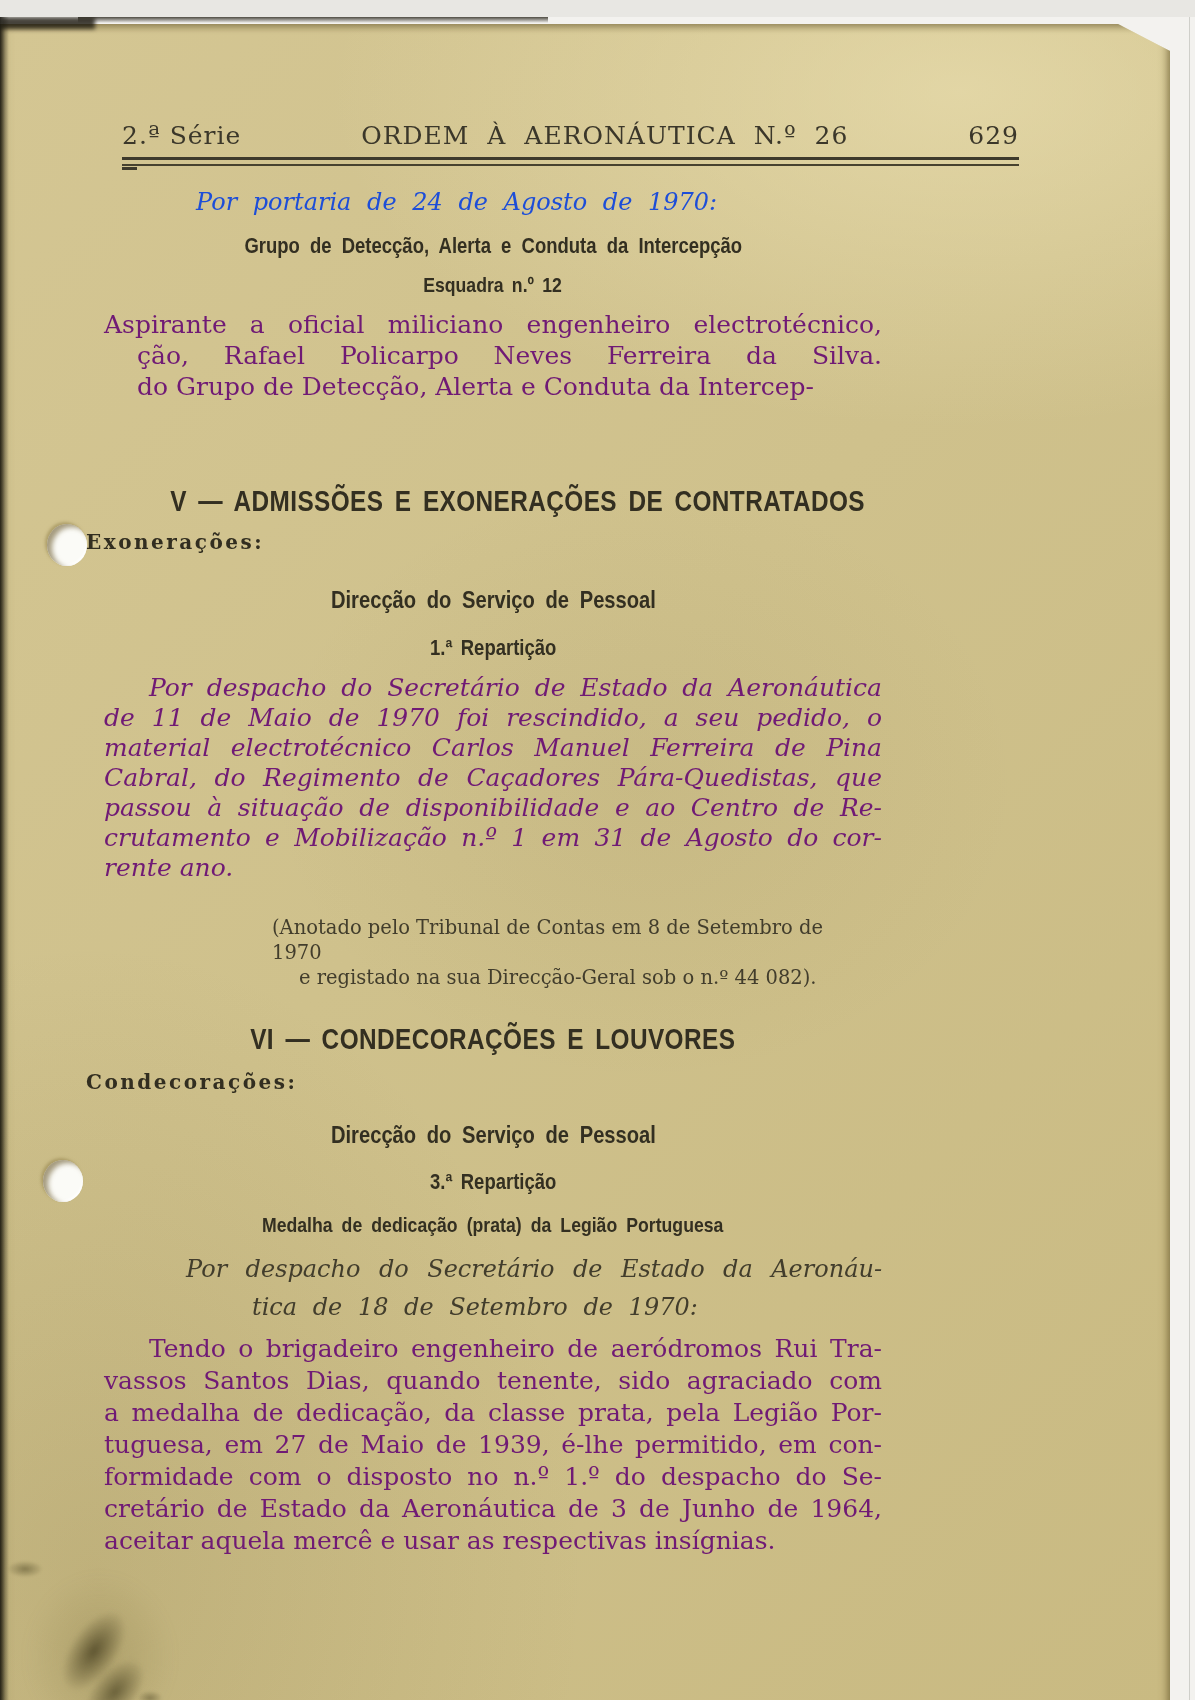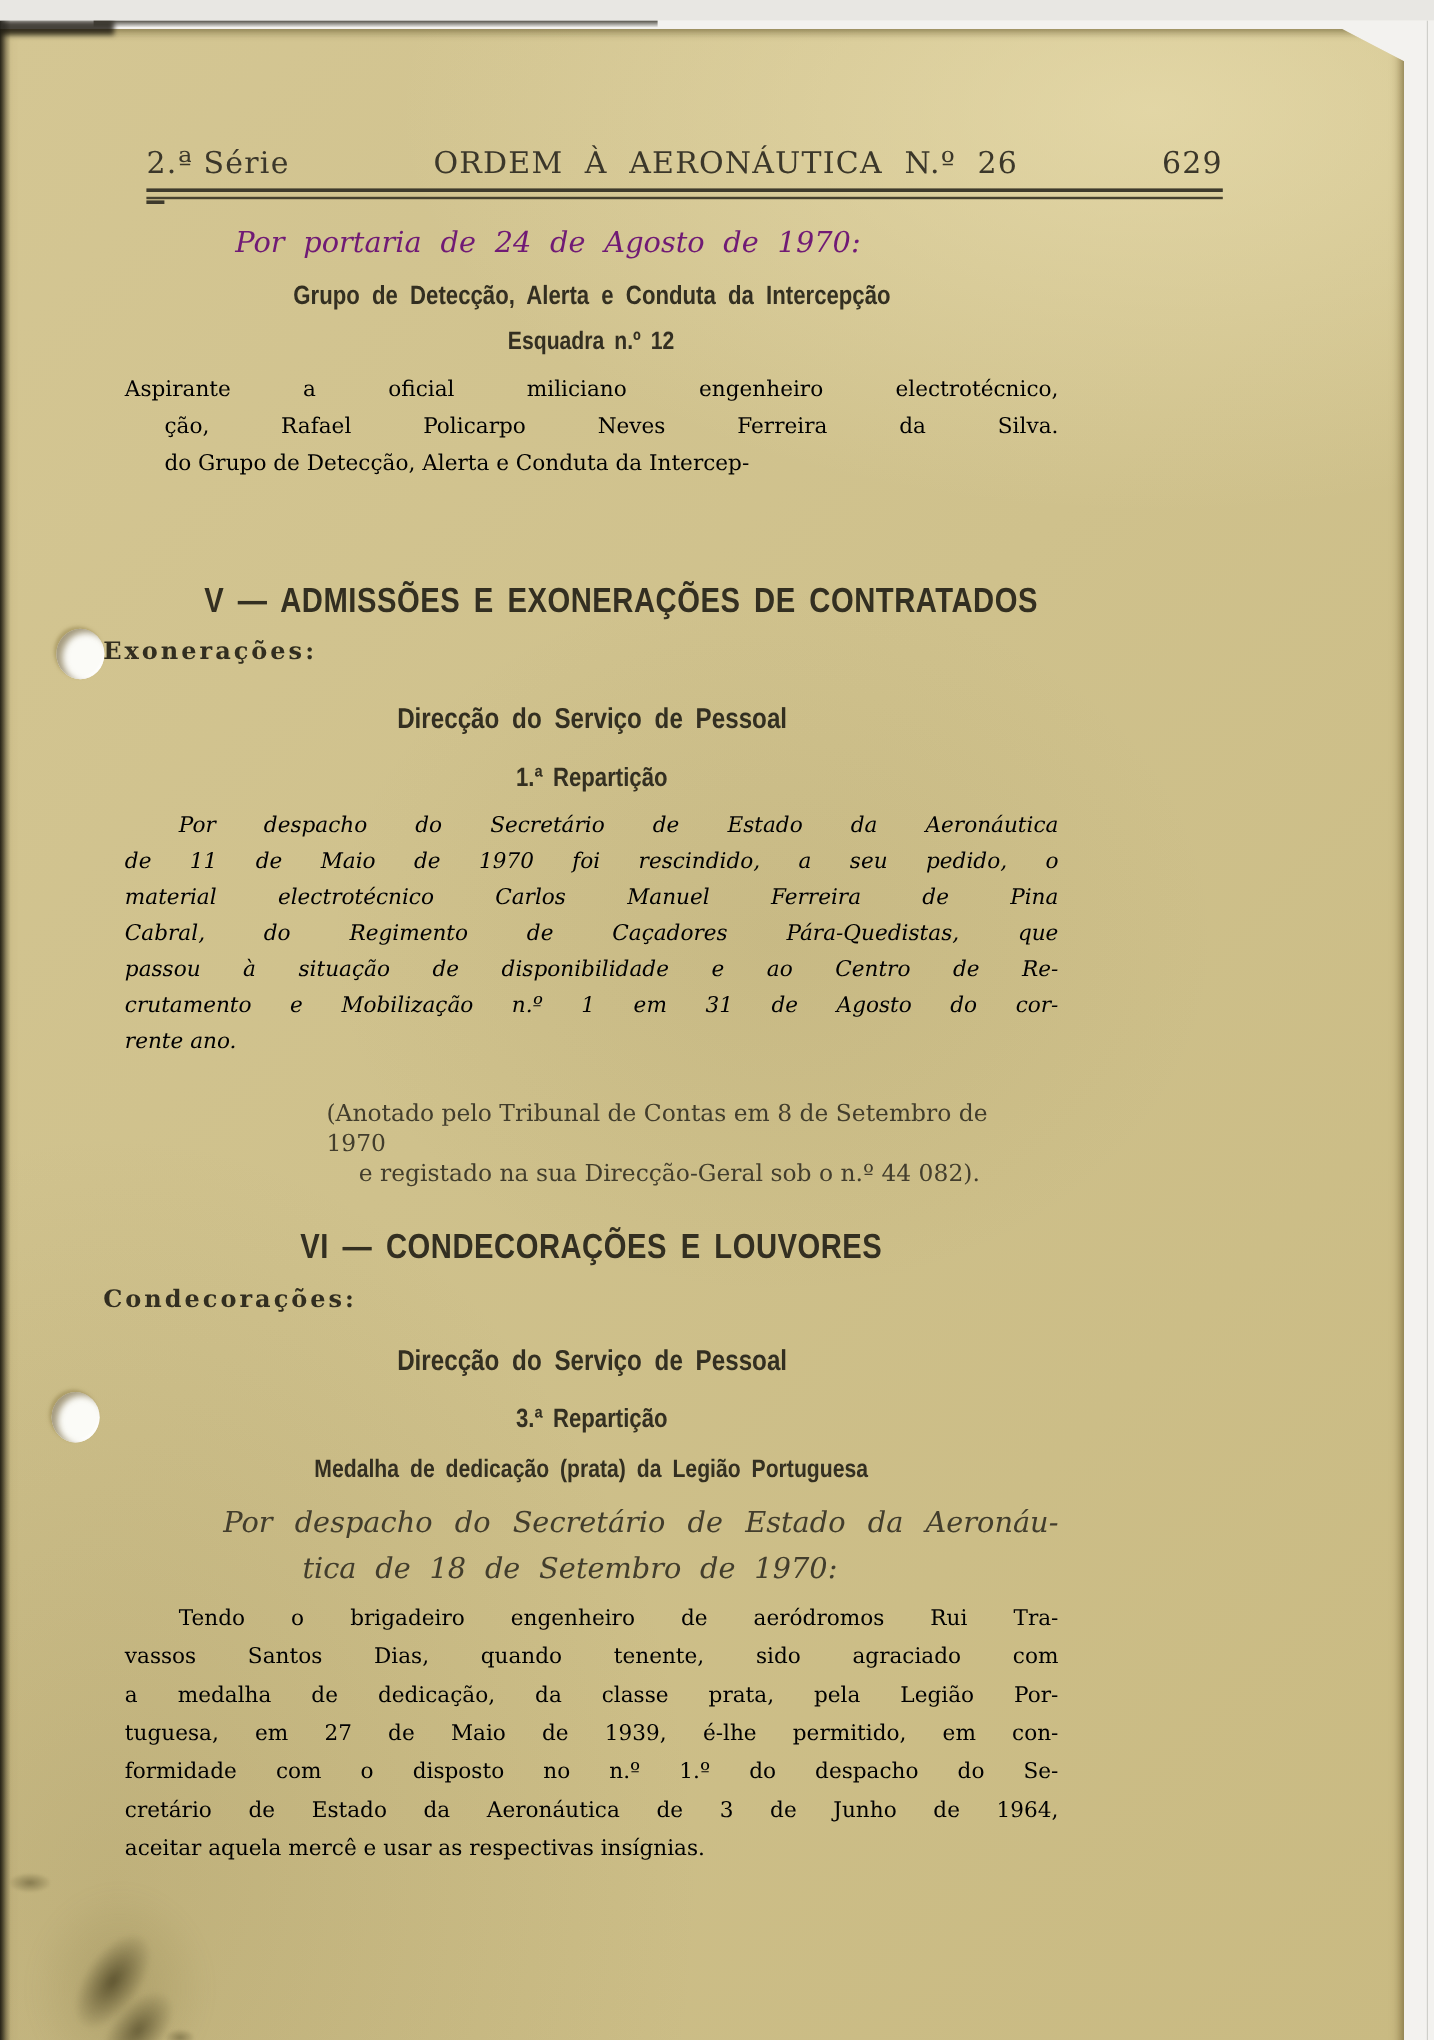--- a/index.html
+++ b/index.html
@@ -66,42 +66,42 @@
 
   .header-row { top:104px; left:18px; width:897px; display:flex; align-items:baseline;
                 font-size:25px; color:#3b372a; }
   .header-series { letter-spacing:1px; }
   .header-title  { flex:1; text-align:center; letter-spacing:1px; word-spacing:9px; }
   .header-page   { letter-spacing:1px;text-align:center; }
   .header-rule   { top:140px; left:18px; width:897px; height:9px;
                    border-top:3px solid #3e3a2c; border-bottom:2px solid #47422f; }
   .header-rule::before { content:""; position:absolute; left:0; top:7px; width:15px; height:3px; background:#3e3a2c; }
 
-  .italic-line { font-style:italic; font-size:24px; word-spacing:8px; color:#701a75; }
+  .italic-line { font-style:italic; font-size:24px; word-spacing:8px; color:#1d4ed8; }
   .portaria  { top:171px; left:92px; }
 
   .centered { width:778px; text-align:center; }
   .condensed { display:inline-block; transform:scaleX(.84); transform-origin:center;
                font-family:"Liberation Sans", sans-serif; font-weight:bold; color:#332f21; white-space:nowrap; }
   .grupo     { top:216px; }  .grupo .condensed    { font-size:22px; word-spacing:6px; }
   .esquadra  { top:256px; }  .esquadra .condensed { font-size:21px; word-spacing:4px; }
   .sec-head  { }             .sec-head .condensed { font-size:29px; word-spacing:5px; letter-spacing:.5px; }
   .head-v    { top:468px; }
   .head-vi   { top:1006px; }
   .direc     { }             .direc .condensed    { font-size:24px; word-spacing:6px; }
   .direc-1   { top:569px; }  .direc-2  { top:1104px; }
   .repart    { }             .repart .condensed   { font-size:22px; word-spacing:4px; }
   .repart-1  { top:618px; }  .repart-2 { top:1152px; }
   .medal     { top:1196px; } .medal .condensed    { font-size:21px; word-spacing:5px; }
 
   .big-label { font-weight:bold; font-size:20px; letter-spacing:2.5px; color:#322e20; }
   .label-exon { top:513px; left:-18px; }
   .label-cond { top:1053px; left:-18px; }
 
-  .para { width:778px; font-size:18px; line-height:30px; color:#000000; }
+  .para { width:778px; font-size:25px; line-height:30px; color:#701a75; }
   .para .line { text-align:justify; text-align-last:justify; }
   .para .line:last-child { text-align-last:left; }
   .para-1 { top:292px; line-height:31px; }
   .hang .line + .line { padding-left:33px; }
   .indent .line:first-child { text-indent:45px; }
   .para-2 { top:656px;font-style:italic; }
   .para-3 { top:1316px; line-height:32px; }
 
   .note { top:898px; left:168px; width:600px; font-size:19.5px; line-height:25px; color:#423d2c; }
   .note .line + .line { padding-left:27px; }

